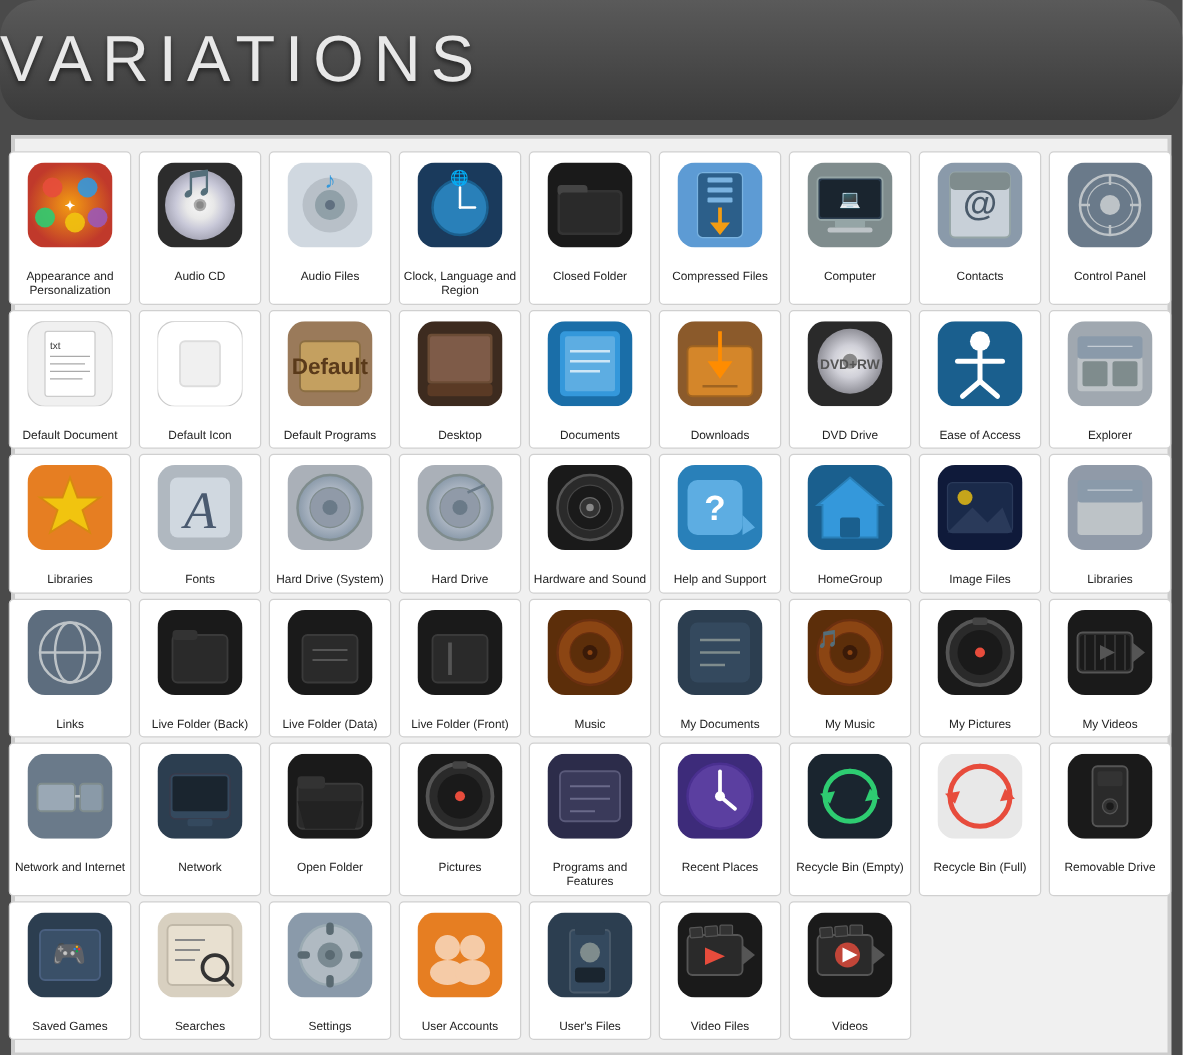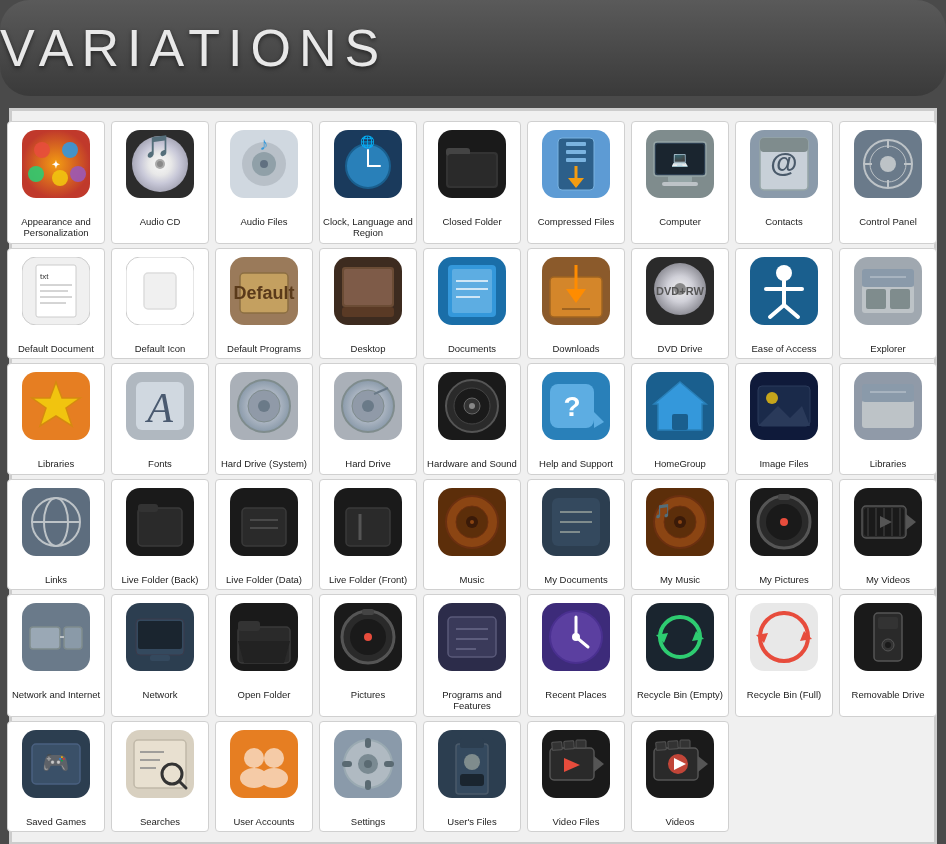--- a/index.html
+++ b/index.html
@@ -678,47 +678,47 @@
             <line x1="14" y1="38" x2="30" y2="38" stroke="#888" stroke-width="1.5"></line>
             <circle cx="46" cy="44" r="10" fill="none" stroke="#333" stroke-width="3"></circle>
             <line x1="53" y1="51" x2="60" y2="58" stroke="#333" stroke-width="3" stroke-linecap="round"></line>
           </svg>
         </div>
         <div class="icon-label">Searches</div>
       </div>
       <div class="icon-cell">
         <div class="icon-img">
           <svg width="68" height="68" viewBox="0 0 68 68">
-            <rect width="68" height="68" rx="14" fill="#e67e22"></rect>
-            <circle cx="24" cy="28" r="10" fill="#f5cba7"></circle>
-            <circle cx="44" cy="28" r="10" fill="#f5cba7"></circle>
-            <ellipse cx="24" cy="48" rx="14" ry="10" fill="#f5cba7"></ellipse>
-            <ellipse cx="44" cy="48" rx="14" ry="10" fill="#f5cba7"></ellipse>
-          </svg>
-        </div>
-        <div class="icon-label">User Accounts</div>
-      </div>
-      <div class="icon-cell">
-        <div class="icon-img">
-          <svg width="68" height="68" viewBox="0 0 68 68">
             <rect width="68" height="68" rx="14" fill="#8a9aaa"></rect>
             <circle cx="34" cy="34" r="24" fill="#b0bac2" stroke="#9aaab2" stroke-width="2"></circle>
             <circle cx="34" cy="34" r="10" fill="#7a8a92"></circle>
             <circle cx="34" cy="34" r="4" fill="#5a6a72"></circle>
             <rect x="31" y="8" width="6" height="10" rx="3" fill="#5a6a72"></rect>
             <rect x="31" y="50" width="6" height="10" rx="3" fill="#5a6a72"></rect>
             <rect x="8" y="31" width="10" height="6" rx="3" fill="#5a6a72"></rect>
             <rect x="50" y="31" width="10" height="6" rx="3" fill="#5a6a72"></rect>
           </svg>
         </div>
         <div class="icon-label">Settings</div>
       </div>
       <div class="icon-cell">
         <div class="icon-img">
           <svg width="68" height="68" viewBox="0 0 68 68">
+            <rect width="68" height="68" rx="14" fill="#e67e22"></rect>
+            <circle cx="24" cy="28" r="10" fill="#f5cba7"></circle>
+            <circle cx="44" cy="28" r="10" fill="#f5cba7"></circle>
+            <ellipse cx="24" cy="48" rx="14" ry="10" fill="#f5cba7"></ellipse>
+            <ellipse cx="44" cy="48" rx="14" ry="10" fill="#f5cba7"></ellipse>
+          </svg>
+        </div>
+        <div class="icon-label">User Accounts</div>
+      </div>
+      <div class="icon-cell">
+        <div class="icon-img">
+          <svg width="68" height="68" viewBox="0 0 68 68">
             <rect width="68" height="68" rx="14" fill="#2c3e50"></rect>
             <rect x="18" y="14" width="32" height="50" rx="3" fill="#34495e" stroke="#4a5a6a" stroke-width="1.5"></rect>
             <rect x="22" y="8" width="24" height="10" rx="2" fill="#2c3e50"></rect>
             <circle cx="34" cy="32" r="8" fill="#7f8c8d"></circle>
             <rect x="22" y="44" width="24" height="12" rx="3" fill="#1a252f"></rect>
           </svg>
         </div>
         <div class="icon-label">User's Files</div>
       </div>
       <div class="icon-cell">

